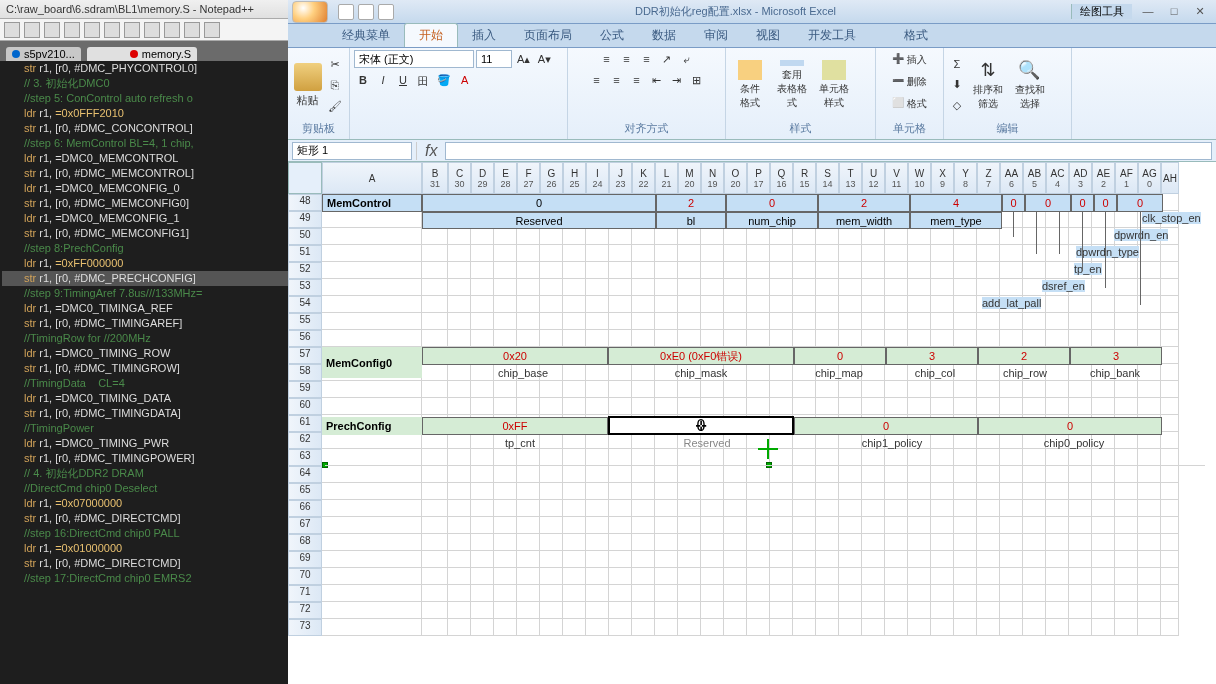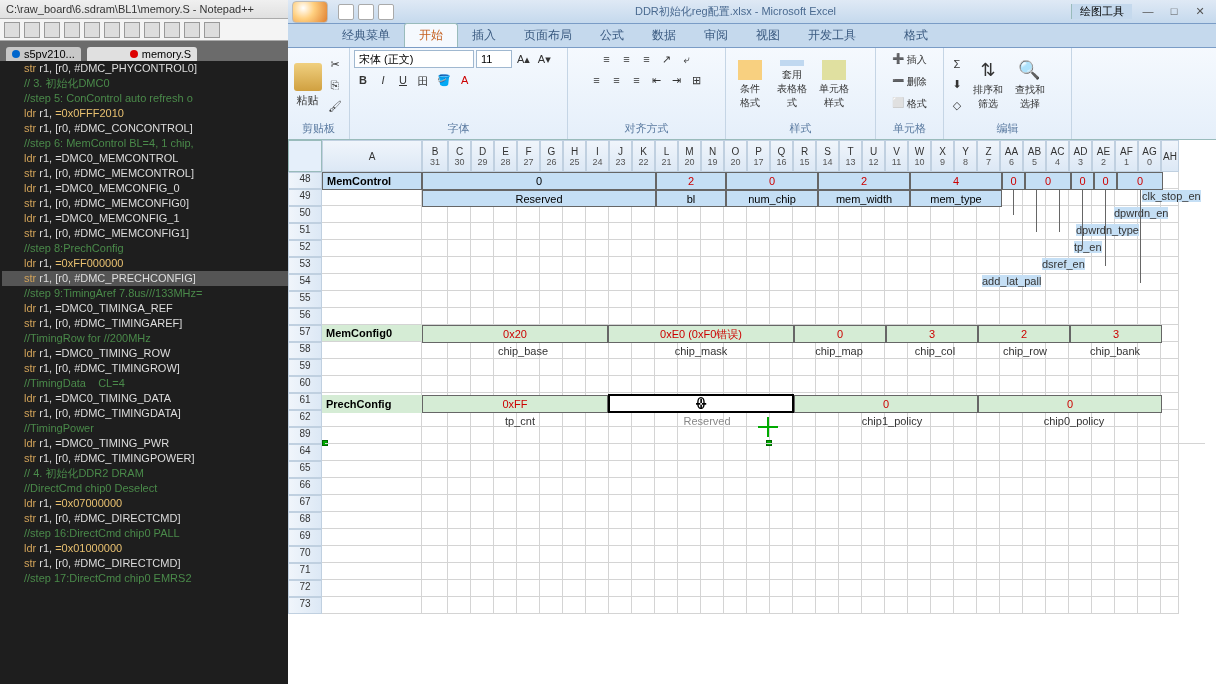--- a/index.html
+++ b/index.html
@@ -321,21 +321,20 @@
         </div>
         <div class="row">
           <div class="rbtn" style="font-weight:bold">B</div>
           <div class="rbtn" style="font-style:italic">I</div>
           <div class="rbtn" style="text-decoration:underline">U</div>
           <div class="rbtn">田</div>
           <div class="rbtn">🪣</div>
           <div class="rbtn"><span style="color:#c00">A</span></div>
         </div>
       </div>
-      <div class="rgrp-label">字体</div>
     </div>
     <div class="rgrp" style="width:158px">
       <div class="rgrp-body col">
         <div class="row">
           <div class="rbtn">≡</div>
           <div class="rbtn">≡</div>
           <div class="rbtn">≡</div>
           <div class="rbtn">↗</div>
           <div class="rbtn">⤶</div>
         </div>
@@ -393,20 +392,25 @@
         <div class="big-btn rbtn">
             <div style="font-size:18px">🔍</div>
             <span style="white-space:pre-line;font-size:10px">查找和
 选择</span>
           </div>
       </div>
       <div class="rgrp-label">编辑</div>
     </div>
   </div>
 
+  <div class="namebox-row">
+    <div class="namebox">矩形 1</div>
+    <div class="fx-lbl">fx</div>
+    <div class="fbar"></div>
+  </div>
 
   <div class="sheet-area">
     <div class="colhdr" id="colhdr">
       <div class="corner"></div>
     <div class="ch" style="width: 100px;">
           <div class="cl">A</div>
         </div>
         <div class="ch" style="width: 26px;">
           <div class="cl">B</div>
           <div class="cb">31</div>
@@ -1089,21 +1093,21 @@
           <div class="cell" style="width: 23px;"></div>
           <div class="cell" style="width: 23px;"></div>
           <div class="cell" style="width: 23px;"></div>
           <div class="cell" style="width: 23px;"></div>
           <div class="cell" style="width: 23px;"></div>
           <div class="cell" style="width: 23px;"></div>
           <div class="cell" style="width: 23px;"></div>
           <div class="cell" style="width: 18px;"></div>
         </div>
         <div class="rw">
-          <div class="rowlbl">89</div>
+          <div class="rowlbl">63</div>
           <div class="cell" style="width: 100px;"></div>
           <div class="cell" style="width: 26px;"></div>
           <div class="cell" style="width: 23px;"></div>
           <div class="cell" style="width: 23px;"></div>
           <div class="cell" style="width: 23px;"></div>
           <div class="cell" style="width: 23px;"></div>
           <div class="cell" style="width: 23px;"></div>
           <div class="cell" style="width: 23px;"></div>
           <div class="cell" style="width: 23px;"></div>
           <div class="cell" style="width: 23px;"></div>
@@ -1530,21 +1534,21 @@
       <div class="plain-lbl" style="left:660px;top:103px;background:#c5dff5">add_lat_pall</div>
       <div style="position:absolute;left:0;top:0;width:894px;height:124px;background:#c5dff5;z-index:-1"></div>
       <div class="bar" style="left:691px;top:18px;height:25px"></div>
         <div class="bar" style="left:714px;top:18px;height:42px"></div>
       <div class="bar" style="left:737px;top:18px;height:42px"></div>
         <div class="bar" style="left:760px;top:18px;height:59px"></div>
       <div class="bar" style="left:783px;top:18px;height:76px"></div>
         <div class="bar" style="left:818px;top:18px;height:93px"></div>
 
       <div style="position:absolute;left:0;top:141px;width:894px;height:52px;background:#d5ecd5;z-index:-1"></div>
-      <div class="reg-hdr grn-bg" style="left:0;top:153px;width:100px;height:16px;border:none">MemConfig0</div>
+      <div class="reg-hdr grn-bg" style="left:0;top:153px;width:100px;height:31px;border:none">MemConfig0</div>
       <div class="reg-box red grn-bg" style="left:100px;top:153px;width:186px;height:18px">0x20</div>
       <div class="reg-box red grn-bg" style="left:286px;top:153px;width:186px;height:18px">0xE0 (0xF0错误)</div>
       <div class="reg-box red grn-bg" style="left:472px;top:153px;width:92px;height:18px">0</div>
       <div class="reg-box red grn-bg" style="left:564px;top:153px;width:92px;height:18px">3</div>
       <div class="reg-box red grn-bg" style="left:656px;top:153px;width:92px;height:18px">2</div>
       <div class="reg-box red grn-bg" style="left:748px;top:153px;width:92px;height:18px">3</div>
       <div class="plain-lbl" style="left:156px;top:173px;width:90px">chip_base</div>
       <div class="plain-lbl" style="left:334px;top:173px;width:90px">chip_mask</div>
       <div class="plain-lbl" style="left:482px;top:173px;width:70px">chip_map</div>
       <div class="plain-lbl" style="left:578px;top:173px;width:70px">chip_col</div>

